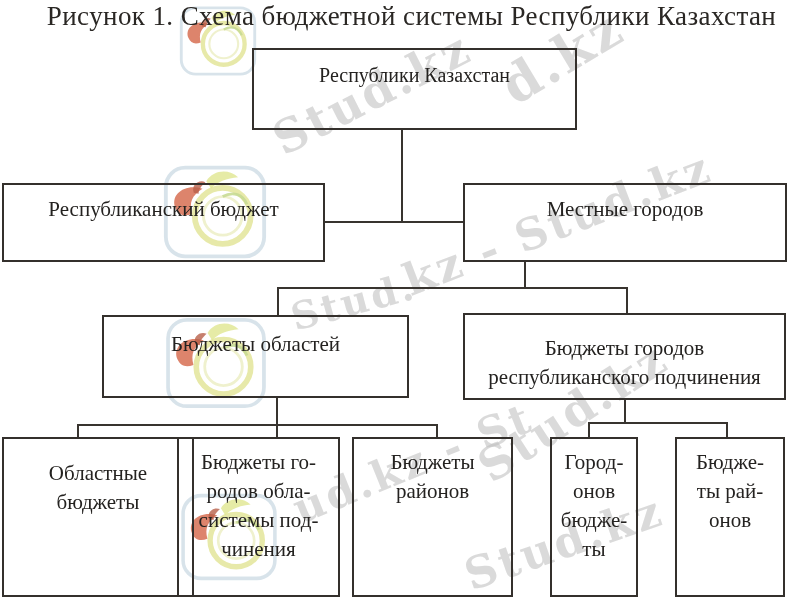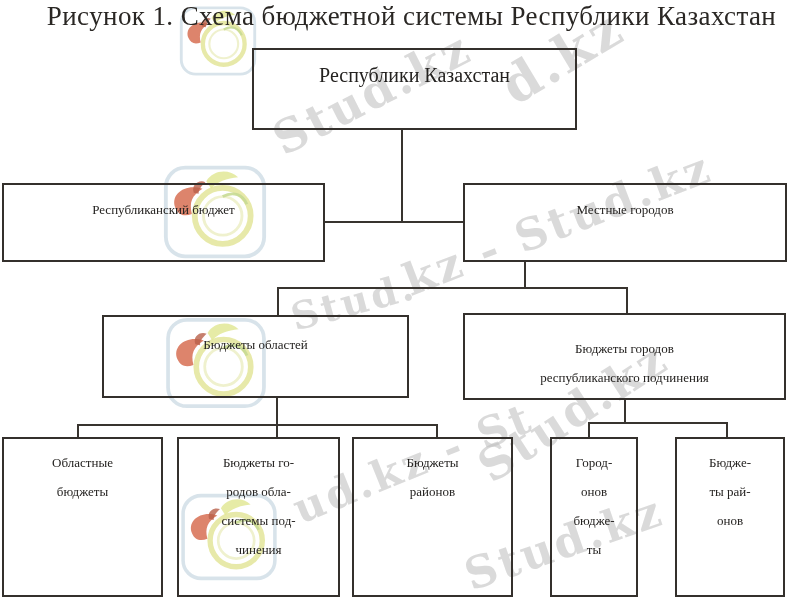--- a/index.html
+++ b/index.html
@@ -21,21 +21,21 @@
   
   .dg-layer{position:absolute;inset:0;z-index:1;}
   .title{
     position:absolute;top:1px;left:0;width:790px;box-sizing:border-box;
     padding-left:33px;text-align:center;
     font-size:27px;letter-spacing:.4px;color:#2a2724;
   }
   .node{
     position:absolute;box-sizing:border-box;
     border:2px solid #34302c;background:transparent;
-    text-align:center;font-size:13px;line-height:29px;color:#242220;
+    text-align:center;font-size:21px;line-height:29px;color:#242220;
   }
   .cv{position:absolute;width:2px;background:#38342f;}
   .ch{position:absolute;height:2px;background:#38342f;}
 </style>
 </head>
 <body>
 
 <svg width="0" height="0" style="position:absolute">
   <defs>
     <symbol id="studlogo" viewBox="0 0 110 100">
@@ -104,21 +104,21 @@
   </div>
 
   <div class="node" style="left:102px;top:315px;width:307px;height:83px;padding-top:13px">
     <div>Бюджеты областей</div>
   </div>
   <div class="node" style="left:463px;top:313px;width:323px;height:87px;padding-top:19px">
     <div>Бюджеты городов</div>
     <div>республиканского подчинения</div>
   </div>
 
-  <div class="node" style="left:2px;top:437px;width:161px;height:160px;padding-top:9px">
+  <div class="node" style="left:2px;top:437px;width:192px;height:160px;padding-top:20px">
     <div>Областные</div>
     <div>бюджеты</div>
   </div>
   <div class="node" style="left:177px;top:437px;width:163px;height:160px;padding-top:9px">
     <div>Бюджеты го-</div>
     <div>родов обла-</div>
     <div>системы под-</div>
     <div>чинения</div>
   </div>
   <div class="node" style="left:352px;top:437px;width:161px;height:160px;padding-top:9px">

